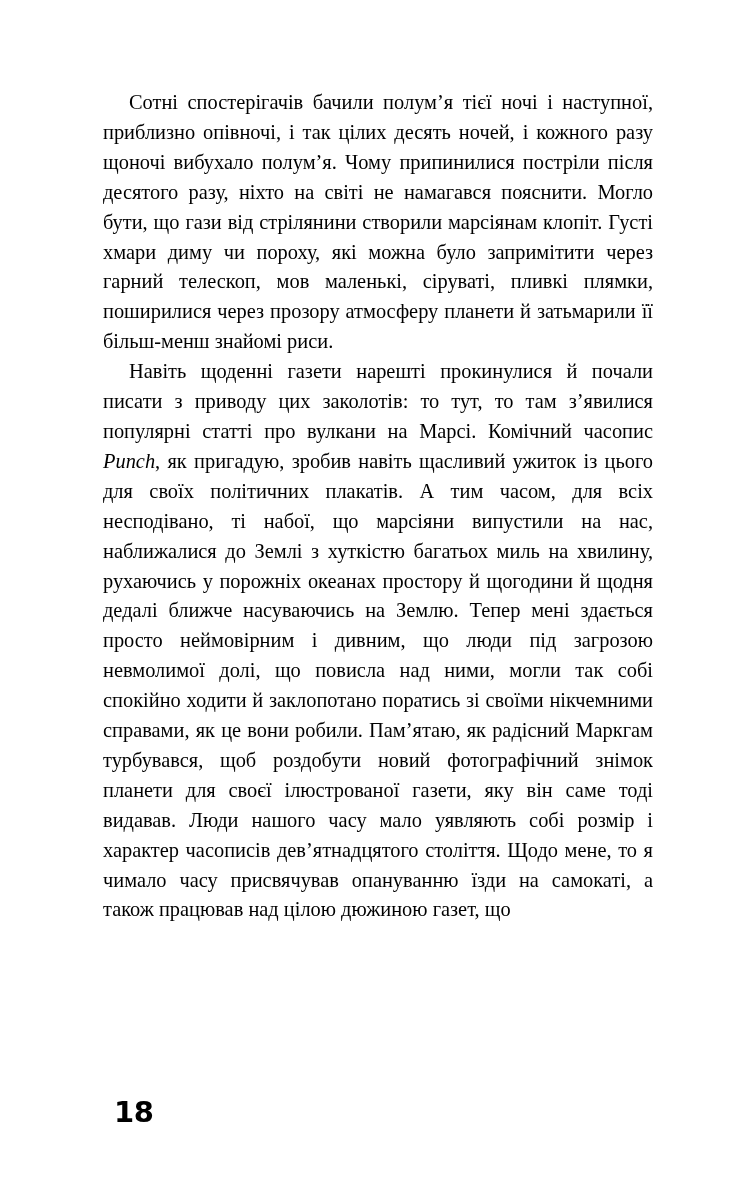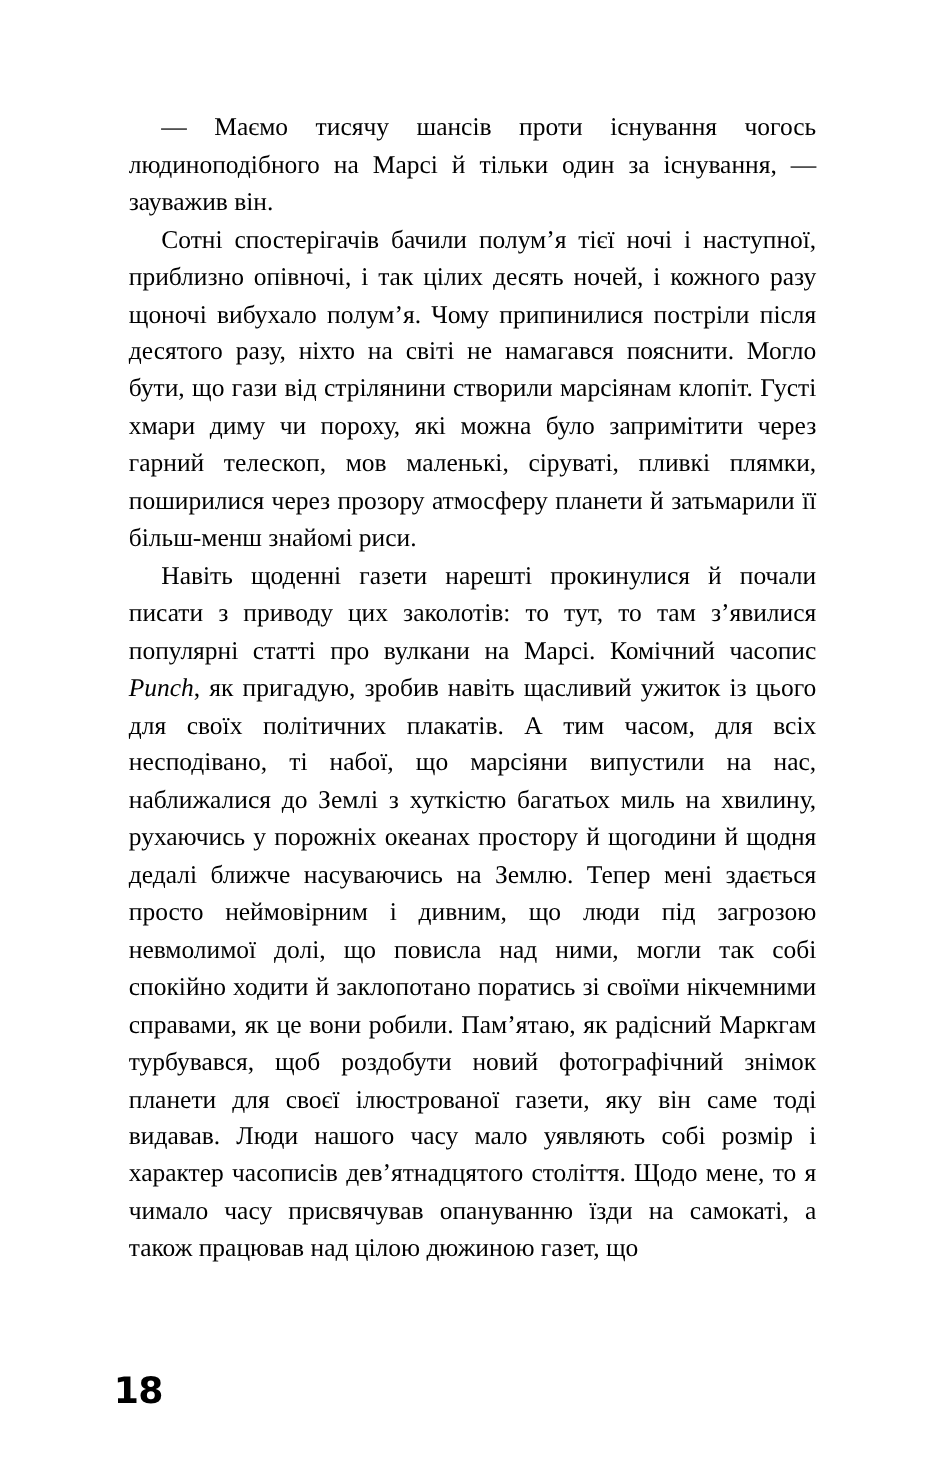--- a/index.html
+++ b/index.html
@@ -37,36 +37,35 @@
   }
   .para + .para {
     margin-top: 0;
   }
   .para i, .para em {
     font-style: italic;
     margin-top: 33px;
   }
   .folio {
     position: absolute;
-    left: 91px;
+    left: 114px;
     top: 1098px;
     font-family: "DejaVu Sans", "Liberation Sans", sans-serif;
     font-size: 29px;
     font-weight: 700;
     color: #000000;
     letter-spacing: -0.5px;
     line-height: 1;
   }
 </style>
 </head>
 <body>
 
 <div class="page">
 
   <div class="text-block">
-    <p class="para">— Маємо тисячу шансів проти існування чогось людиноподібного на Марсі й тільки один за існування, — зауважив він.</p>
     <p class="para">Сотні спостерігачів бачили полум’я тієї ночі і наступної, приблизно опівночі, і так цілих десять ночей, і кожного разу щоночі вибухало полум’я. Чому припинилися постріли після десятого разу, ніхто на світі не намагався пояснити. Могло бути, що гази від стрілянини створили марсіянам клопіт. Густі хмари диму чи пороху, які можна було запримітити через гарний телескоп, мов маленькі, сіруваті, пливкі плямки, поширилися через прозору атмосферу планети й затьмарили її більш-менш знайомі риси.</p>
     <p class="para">Навіть щоденні газети нарешті прокинулися й почали писати з приводу цих заколотів: то тут, то там з’явилися популярні статті про вулкани на Марсі. Комічний часопис <i>Punch</i>, як пригадую, зробив навіть щасливий ужиток із цього для своїх політичних плакатів. А тим часом, для всіх несподівано, ті набої, що марсіяни випустили на нас, наближалися до Землі з хуткістю багатьох миль на хвилину, рухаючись у порожніх океанах простору й щогодини й щодня дедалі ближче насуваючись на Землю. Тепер мені здається просто неймовірним і дивним, що люди під загрозою невмолимої долі, що повисла над ними, могли так собі спокійно ходити й заклопотано поратись зі своїми нікчемними справами, як це вони робили. Пам’ятаю, як радісний Маркгам турбувався, щоб роздобути новий фотографічний знімок планети для своєї ілюстрованої газети, яку він саме тоді видавав. Люди нашого часу мало уявляють собі розмір і характер часописів дев’ятнадцятого століття. Щодо мене, то я чимало часу присвячував опануванню їзди на самокаті, а також працював над цілою дюжиною газет, що</p>
   </div>
 
   <div class="folio">18</div>
 
 </div>
 
 </body></html>

